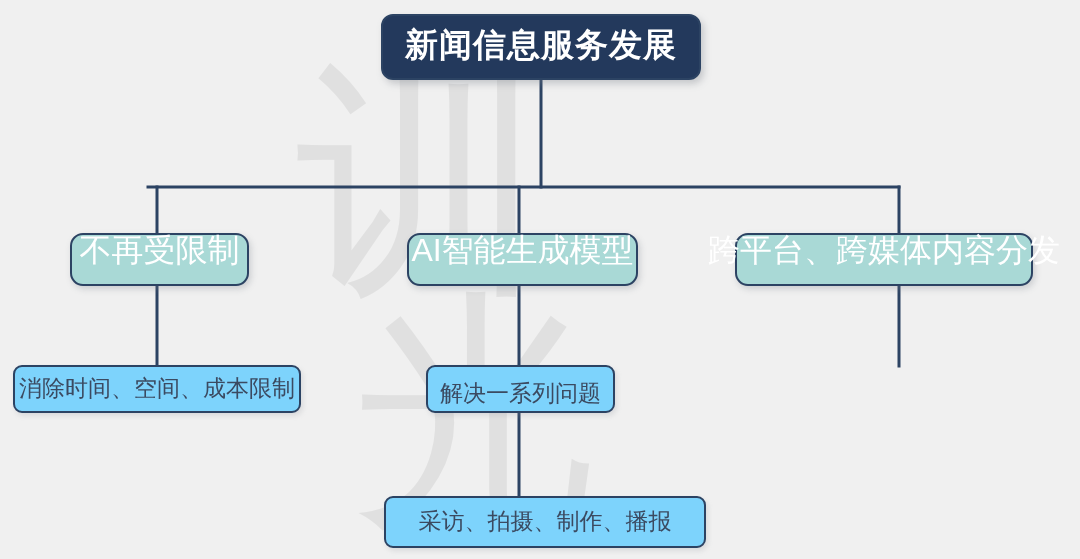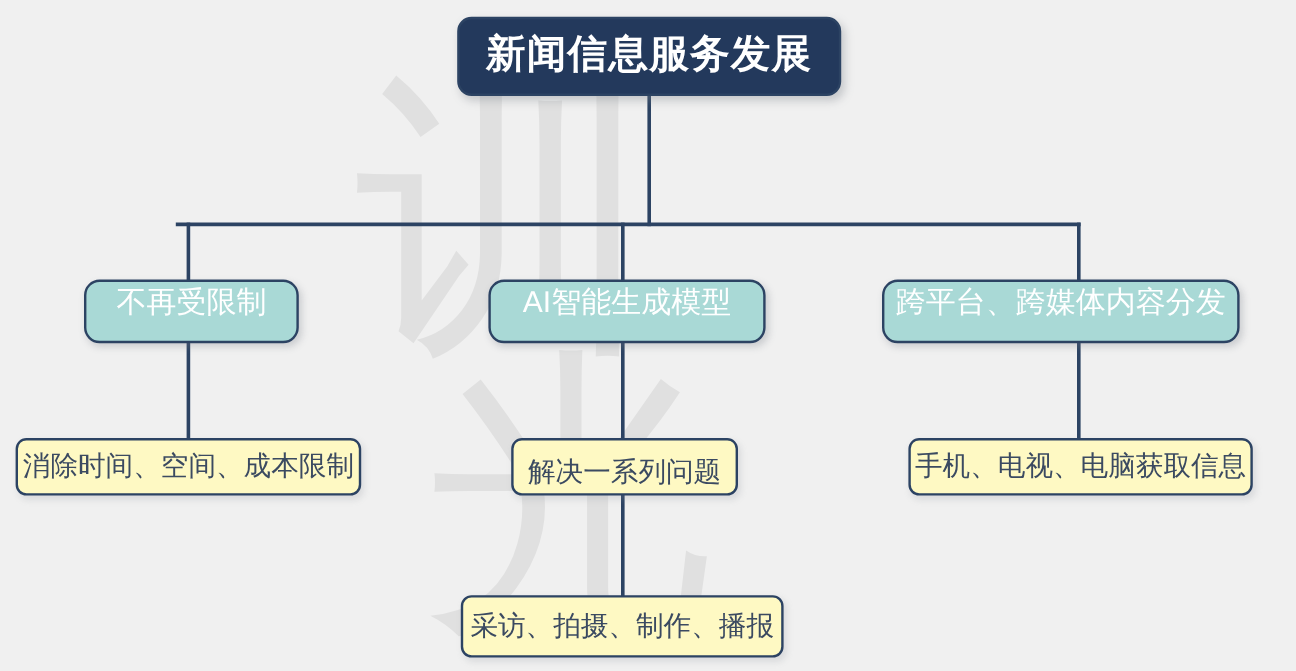--- a/index.html
+++ b/index.html
@@ -78,45 +78,45 @@
     font-weight: bold;
     letter-spacing: 1px;
     box-shadow: 3px 4px 7px rgba(120,125,135,0.35);
     padding-bottom: 3px;
   }
 
   .node-branch {
     background: #a9d9d6;
     color: #ffffff;
     border-radius: 13px;
-    font-size: 25px;
+    font-size: 32px;
     font-weight: 400;
     box-shadow: 2px 3px 6px rgba(120,125,135,0.30);
     padding-bottom: 17px;
   }
 
   .node-leaf {
-    background: #fef9c3;
+    background: #7dd3fc;
     color: #3b4a61;
     border-radius: 9px;
     font-size: 23px;
     font-weight: 400;
     box-shadow: 2px 3px 5px rgba(140,145,155,0.22);
     padding-bottom: 2px;
   }
 
   
   #node-root          { left: 381px; top: 14px;  width: 320px; height: 66px; }
   #node-branch-1      { left: 70px;  top: 233px; width: 179px; height: 53px; }
   #node-branch-2      { left: 407px; top: 233px; width: 231px; height: 53px; }
   #node-branch-3      { left: 735px; top: 233px; width: 298px; height: 53px; }
   #node-leaf-1        { left: 13px;  top: 365px; width: 288px; height: 48px; }
   #node-leaf-2        { left: 426px; top: 365px; width: 189px; height: 48px; align-items: flex-end; }
   #node-leaf-3        { left: 757px; top: 365px; width: 287px; height: 48px; }
-  #node-leaf-4        { left: 384px; top: 496px; width: 269px; height: 52px; align-items: center; }
+  #node-leaf-4        { left: 384px; top: 496px; width: 322px; height: 52px; align-items: center; }
 </style>
 </head>
 <body>
 
 <div id="diagram-root">
 
   <div class="watermark">
     <div class="wm-char wm-top">训</div>
     <div class="wm-char wm-bottom">光</div>
   </div>
@@ -157,21 +157,18 @@
   </div>
 
   <div class="node node-leaf" id="node-leaf-1">
     <span>消除时间、空间、成本限制</span>
   </div>
 
   <div class="node node-leaf" id="node-leaf-2">
     <span>解决一系列问题</span>
   </div>
 
-  <div class="node node-leaf" id="node-leaf-3">
-    <span>手机、电视、电脑获取信息</span>
-  </div>
 
   <div class="node node-leaf" id="node-leaf-4">
     <span>采访、拍摄、制作、播报</span>
   </div>
 
 </div>
 
 </body></html>

